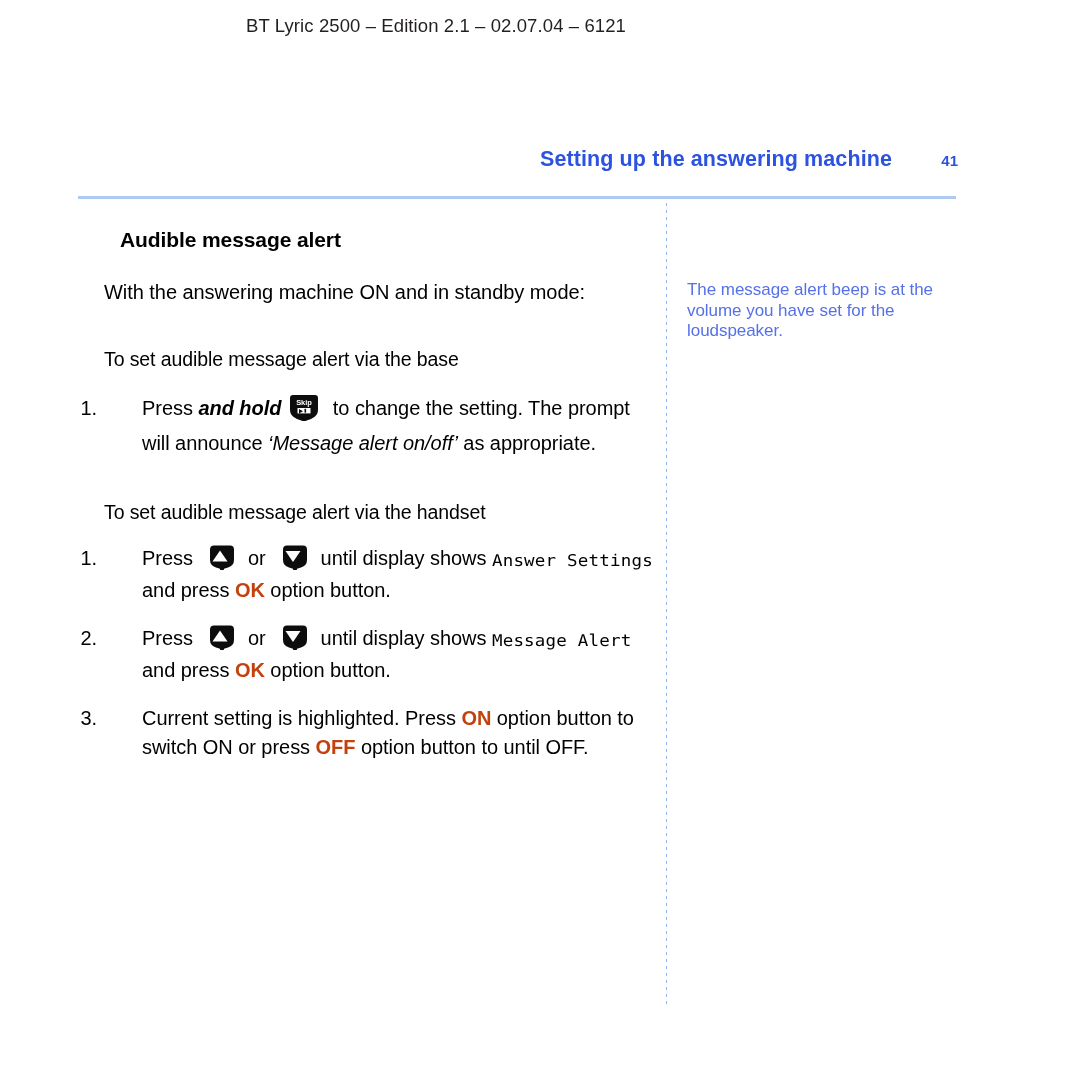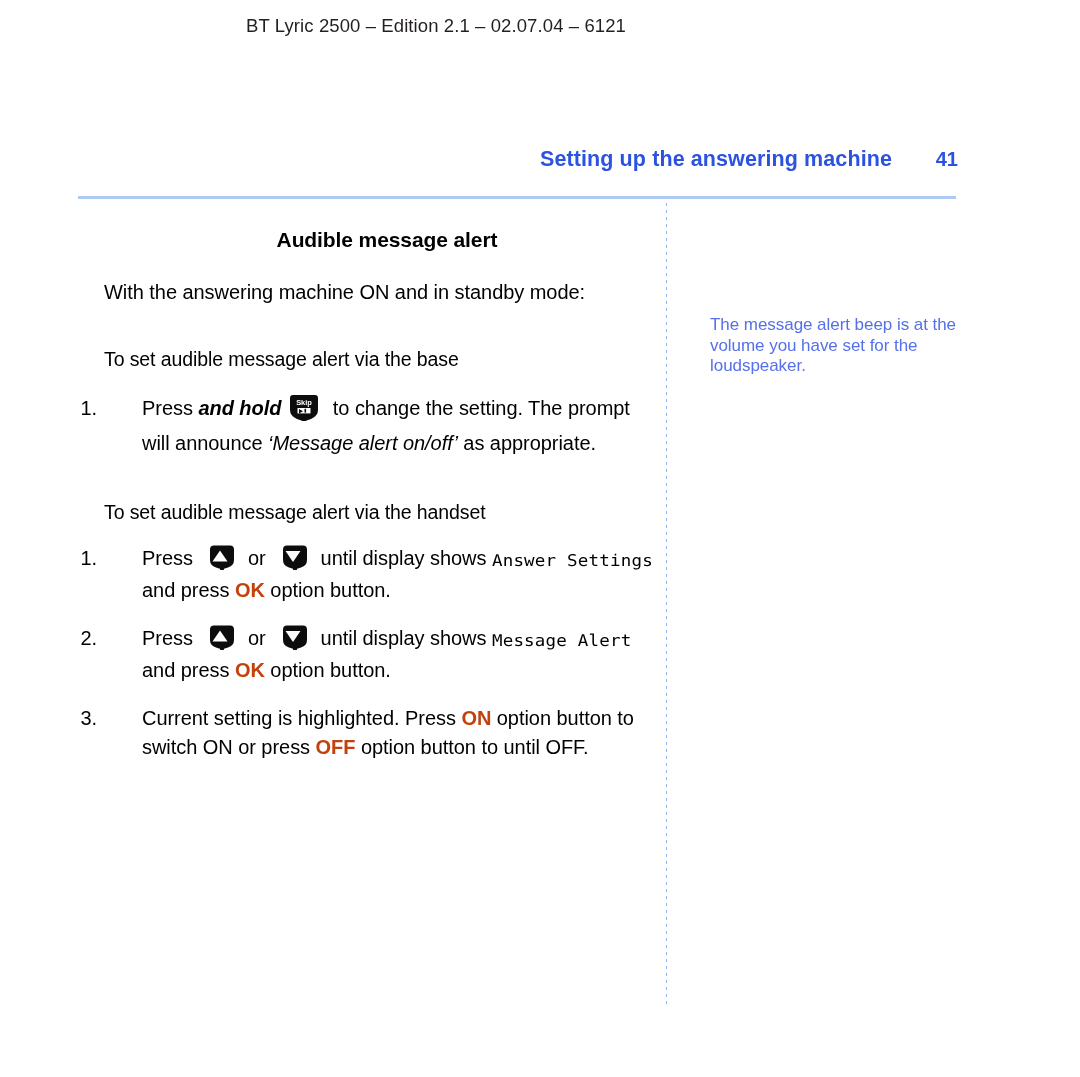--- a/index.html
+++ b/index.html
@@ -38,21 +38,21 @@
     align-items: baseline;
     justify-content: flex-end;
   }
   .chapter-title {
     font-size: 21.5px;
     font-weight: 600;
     color: #2c52e0;
     letter-spacing: 0.1px;
   }
   .page-number {
-    font-size: 20px;
+    font-size: 15px;
     font-weight: 600;
     color: #2c52e0;
     width: 66px;
     text-align: right;
   }
 
   .rule {
     position: absolute;
     top: 196px;
     left: 78px;
@@ -78,21 +78,20 @@
     position: absolute;
     left: 104px;
     top: 228px;
     width: 550px;
   }
   h2.section-heading {
     font-size: 21px;
     font-weight: bold;
     margin: 0 0 26px 16px;
     letter-spacing: -0.1px;
-    text-align: center;
   }
   h3.sub-heading {
     font-size: 19.5px;
     font-weight: normal;
     margin: 40px 0 20px 0;
     letter-spacing: -0.1px;
   }
   p.body-text {
     font-size: 20px;
     line-height: 29.5px;
@@ -155,28 +154,27 @@
   }
   .key-icon.skip {
     width: 30px;
     height: 27px;
     vertical-align: -6px;
   }
 
   
   .side-note {
     position: absolute;
-    left: 710px;
+    left: 687px;
     top: 280px;
     width: 262px;
     font-size: 17px;
     line-height: 20.5px;
     color: #5570e8;
     letter-spacing: -0.05px;
-    margin-top: 35px;
   }
 </style>
 </head>
 <body>
 
 <div class="running-header">BT Lyric 2500 – Edition 2.1 – 02.07.04 – 6121</div>
 
 <div class="chapter-row">
   <div class="chapter-title">Setting up the answering machine</div>
   <div class="page-number">41</div>

